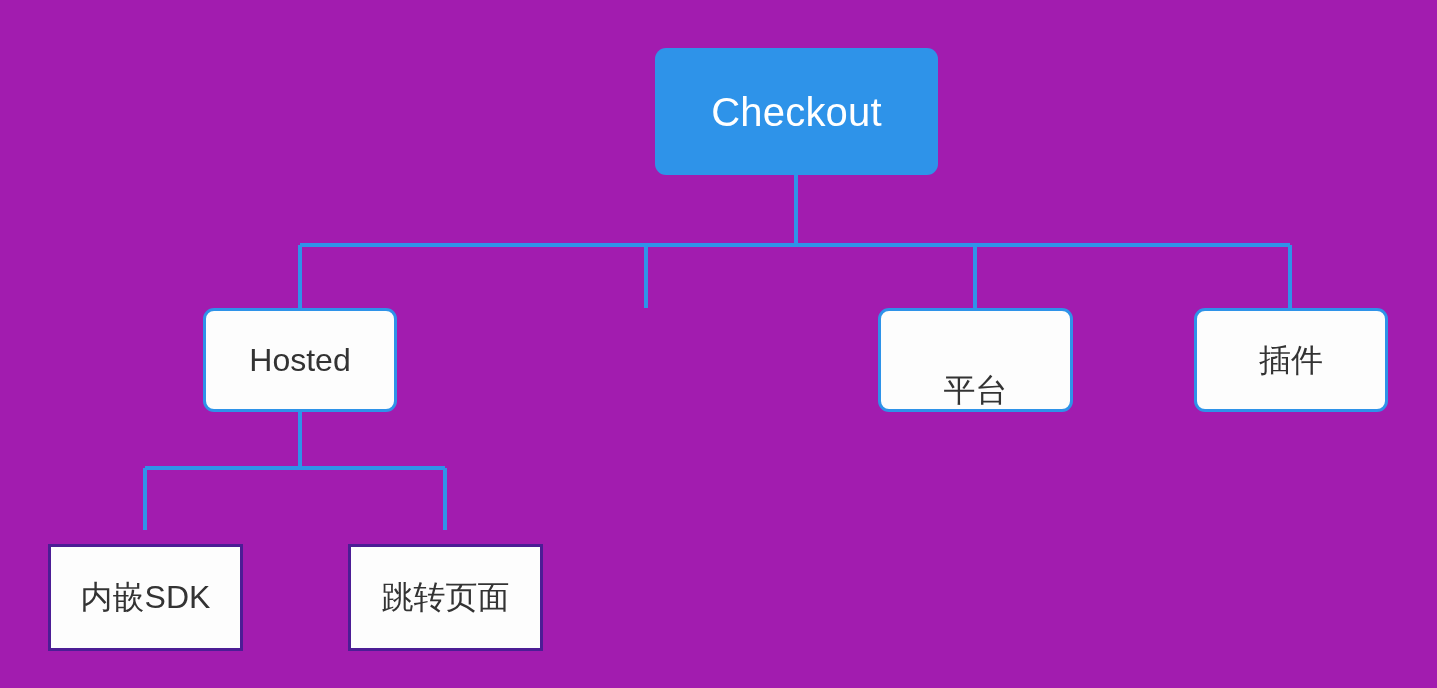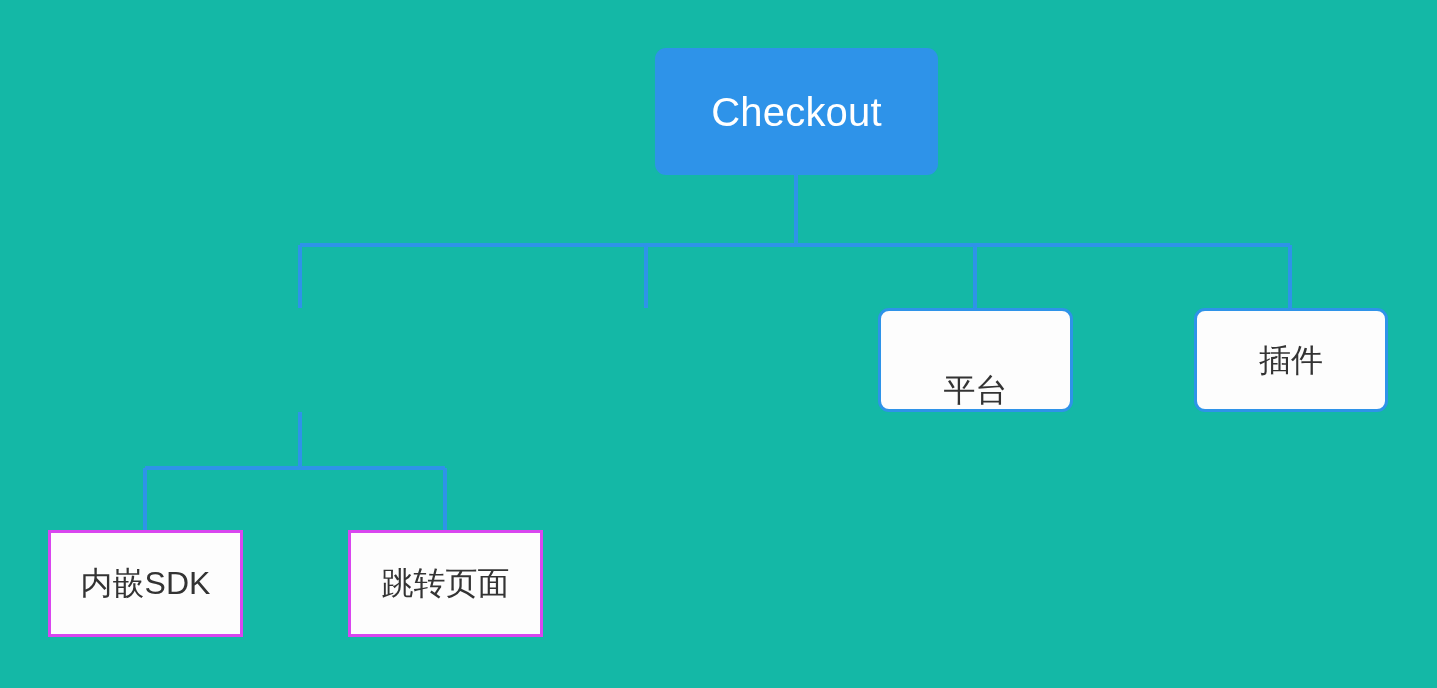--- a/index.html
+++ b/index.html
@@ -8,21 +8,21 @@
     padding: 0;
     background: #000000;
   }
   body {
     font-family: "Liberation Sans", "DejaVu Sans", sans-serif;
   }
   #canvas {
     position: relative;
     width: 1437px;
     height: 688px;
-    background: #14b8a6;
+    background: #a21caf;
     overflow: hidden;
   }
   #edges {
     position: absolute;
     left: 0;
     top: 0;
     width: 1437px;
     height: 688px;
     pointer-events: none;
   }
@@ -49,24 +49,25 @@
     background: #FDFDFD;
     color: #333333;
     border: 3px solid #2E93E9;
     border-radius: 11px;
     font-size: 32px;
     font-weight: 400;
   }
   .node-leaf {
     background: #FDFDFD;
     color: #333333;
-    border: 3px solid #d946ef;
+    border: 3px solid #4c1d95;
     border-radius: 0;
     font-size: 32px;
     font-weight: 400;
+    margin-top: 14px;
   }
   .node-label {
     display: block;
   }
 </style>
 </head>
 <body>
 
 <div id="canvas">
 
@@ -82,20 +83,23 @@
         <line x1="145" y1="468" x2="445" y2="468"></line>
         <line x1="145" y1="468" x2="145" y2="530"></line>
         <line x1="445" y1="468" x2="445" y2="530"></line>
       </g>
   </svg>
 
   <div class="node node-root" style="left: 655px; top: 48px; width: 283px; height: 127px;">
     <span class="node-label">Checkout</span>
   </div>
 
+  <div class="node node-branch" style="left: 203px; top: 308px; width: 194px; height: 104px;">
+    <span class="node-label">Hosted</span>
+  </div>
 
 
   <div class="node node-branch" style="left: 878px; top: 308px; width: 195px; height: 104px; align-items: flex-end;">
     <span class="node-label">平台</span>
   </div>
 
   <div class="node node-branch" style="left: 1194px; top: 308px; width: 194px; height: 104px;">
     <span class="node-label">插件</span>
   </div>
 

